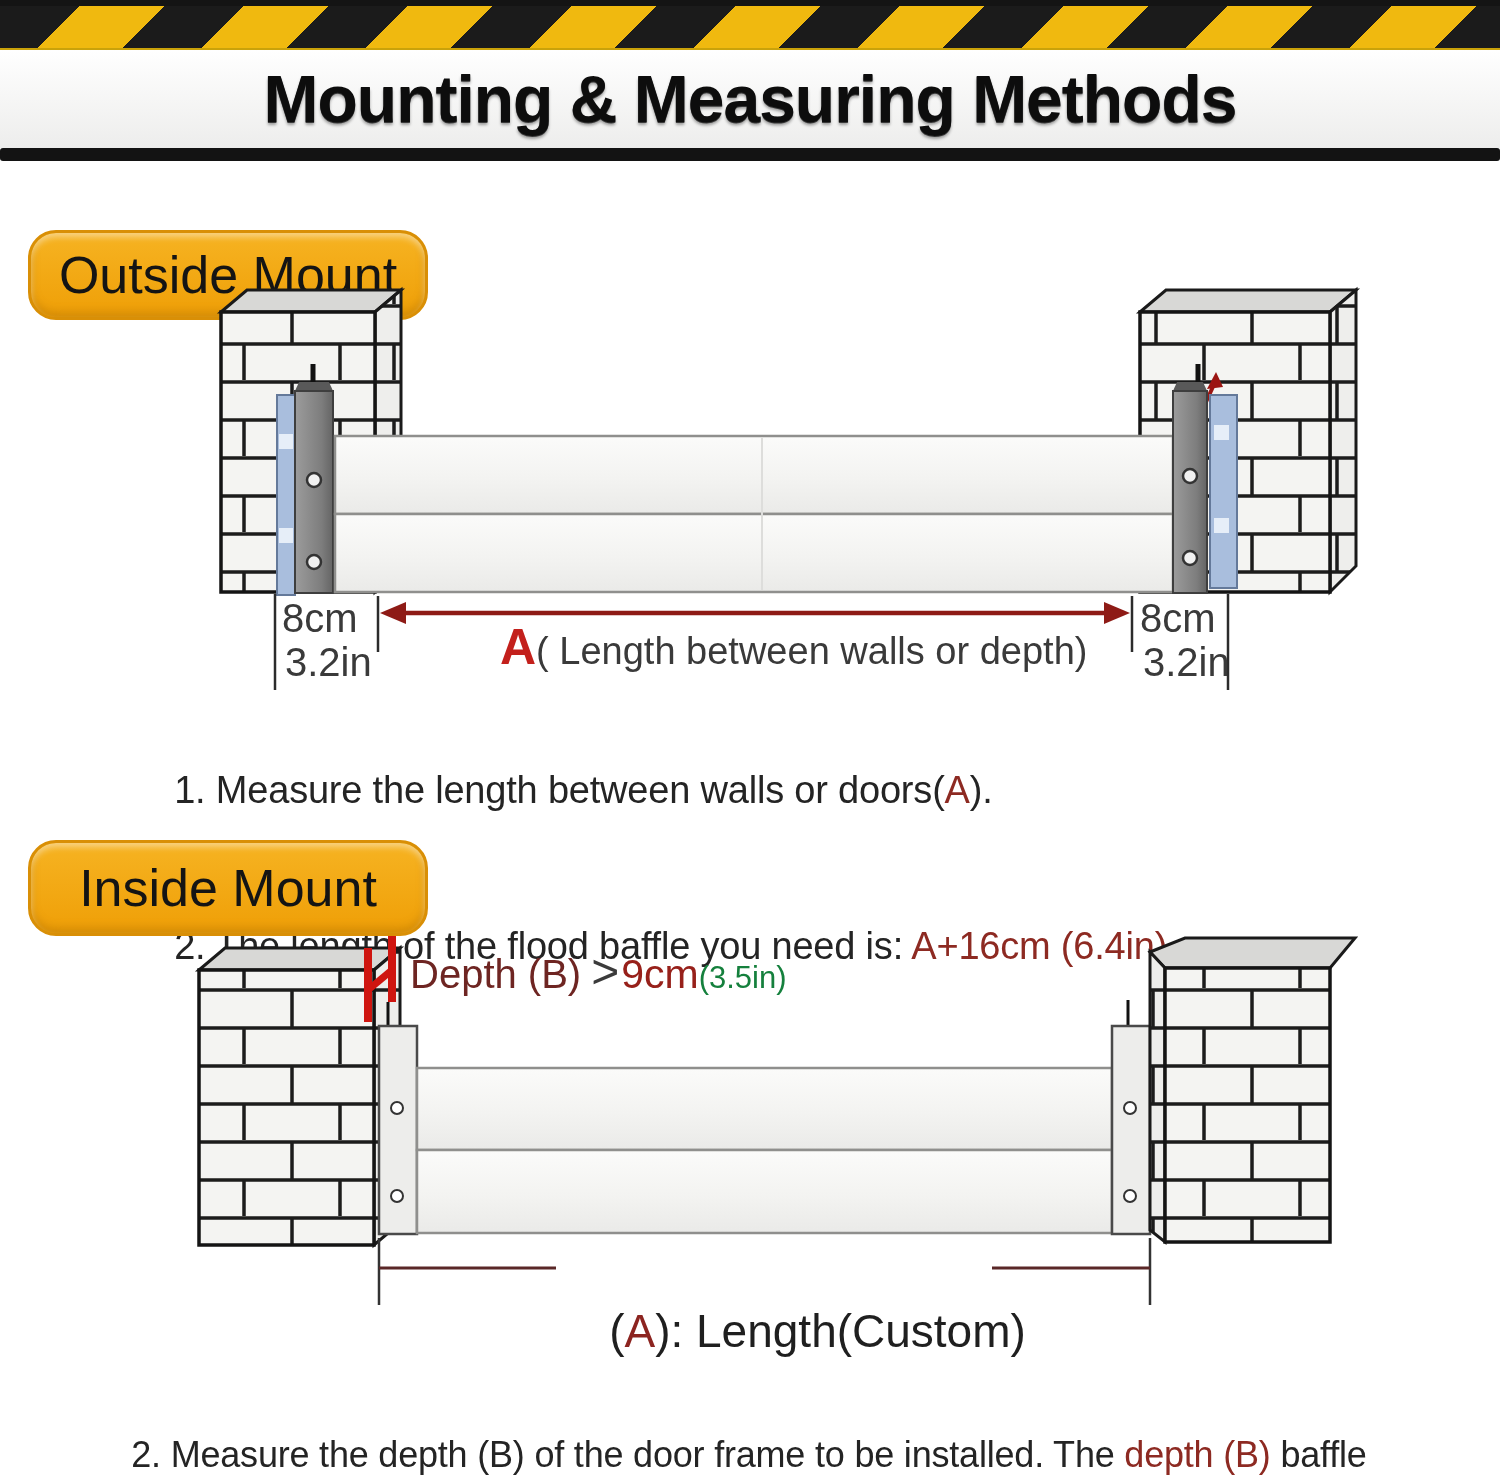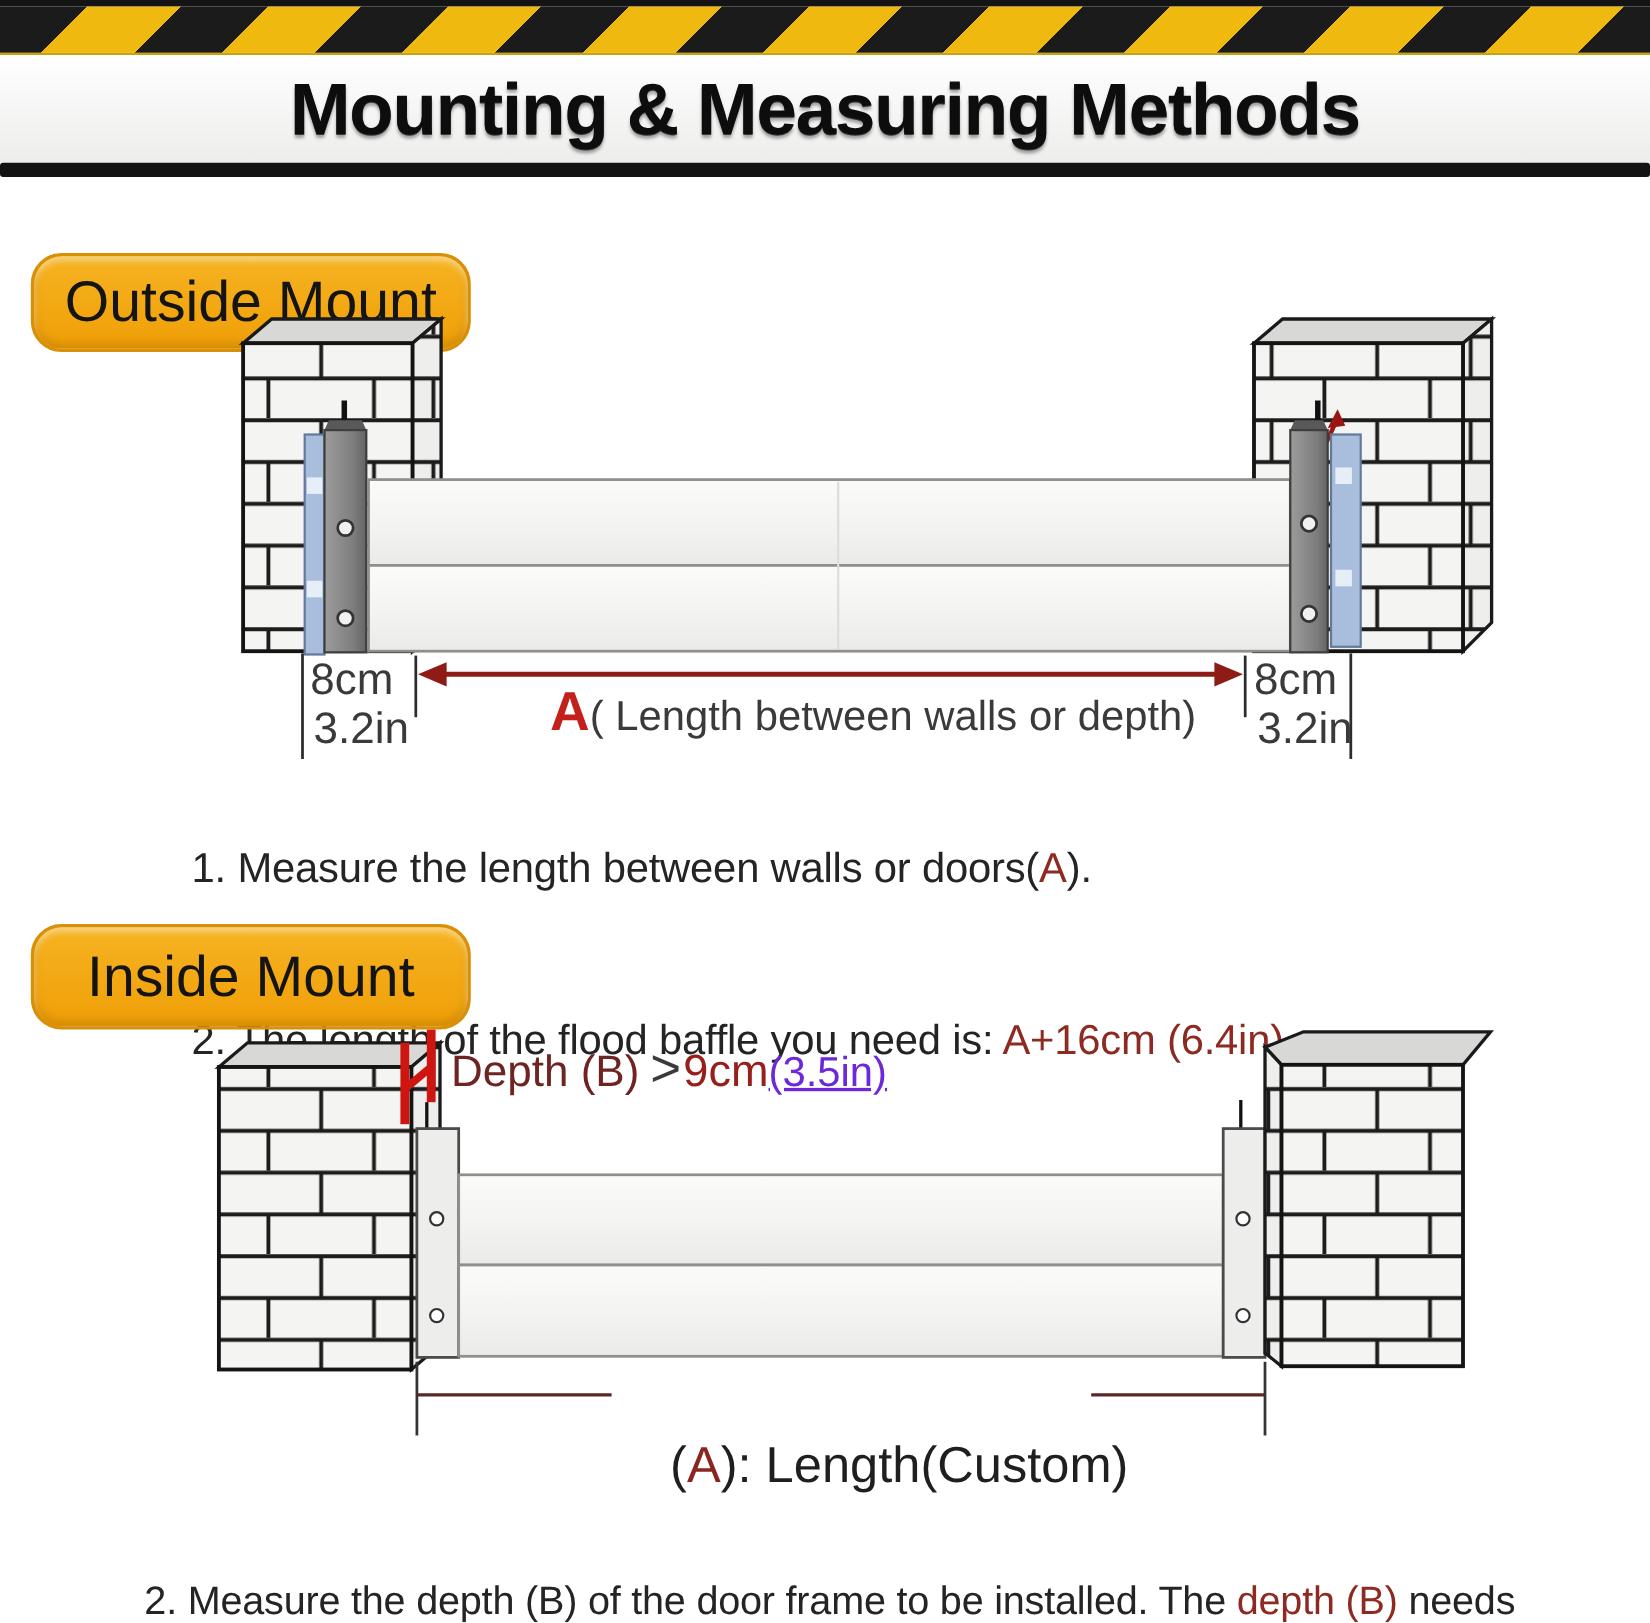--- a/index.html
+++ b/index.html
@@ -54,21 +54,21 @@
   .step { white-space:pre-wrap; }
   .step span { white-space:pre-wrap; }
   .red { color:#8d2a22; }
   .steps-outside { left:112px; top:712px; }
   .steps-outside .step { font-size:38px; line-height:52px; letter-spacing:-0.2px; color:#242424; }
 
   .depth-note { position:absolute; left:410px; top:944px; display:flex; align-items:baseline; }
   .depth-note .lbl { font-size:40px; color:#6e2522; margin-right:10px; }
   .depth-note .gt  { font-size:48px; color:#3b3b3b; margin-right:2px; }
   .depth-note .val { font-size:41px; color:#97201a; }
-  .depth-note .val2{ font-size:38px; color:#6d28d9;text-decoration:underline; }
+  .depth-note .val2{ font-size:31px; color:#15803d; }
 
   .length-note { position:absolute; left:558px; top:1250px; font-size:46px; color:#1f1f1f; white-space:pre; }
   .length-note .var { color:#8c2420; }
 
   .line-inside-1 { position:absolute; left:97px; top:1340px; font-size:38px; letter-spacing:-0.2px; color:#242424; }
   .line-inside-2 { position:absolute; left:92px; top:1392px; font-size:36px; letter-spacing:-0.2px; color:#242424; }
   .line-inside-3 { position:absolute; left:62px; top:1436px; font-size:36px; letter-spacing:-0.5px; color:#242424; }
 </style>
 </head>
 <body>
@@ -240,19 +240,19 @@
     <span class="gt">&gt;</span>
     <span class="val">9cm</span>
     <span class="val2">(3.5in)</span>
   </div>
 
   <div class="length-note">
     <span>(</span><span class="var">A</span><span>): Length(Custom)</span>
   </div>
 
   <div class="line-inside-2 step">
-    <span>2. Measure the depth (B) of the door frame to be installed. The </span><span class="red">depth (B)</span><span> needs</span>
+    <span>2. Measure the depth (B) of the door frame to be installed. The </span><span class="red">depth (B)</span><span> baffle</span>
   </div>
   <div class="line-inside-3 step">
     
   </div>
 
 </div>
 
 </body></html>

